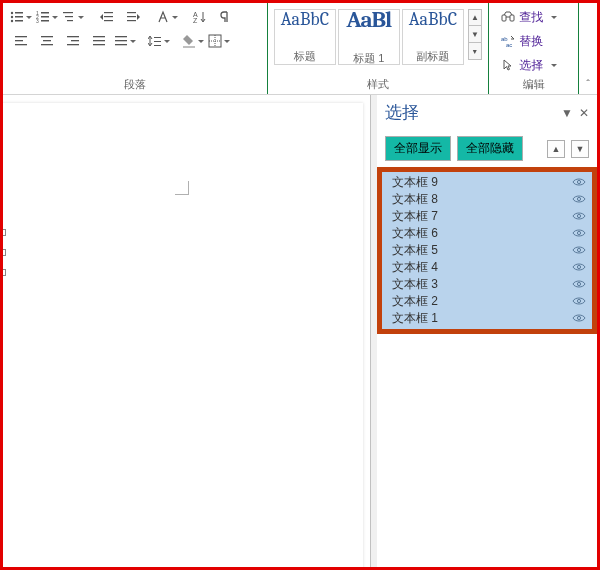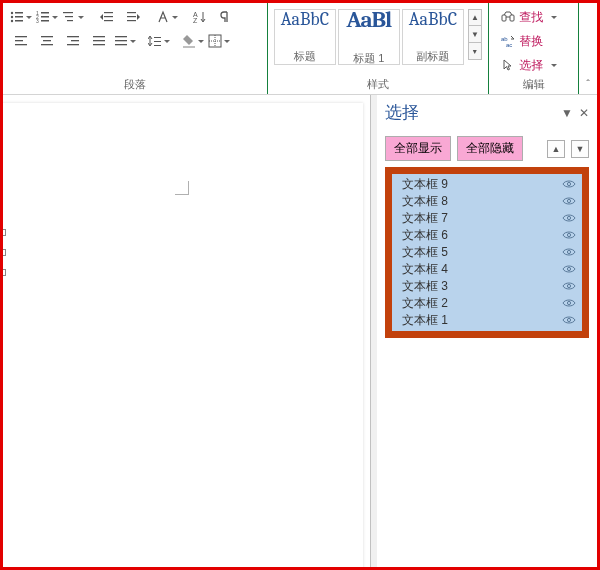--- a/index.html
+++ b/index.html
@@ -21,45 +21,45 @@
 .style-card { width: 62px; height: 56px; border: 1px solid #d4d4d4; display: flex; flex-direction: column; align-items: center; justify-content: center; cursor: pointer; }
 .style-prev { font-family: Cambria, "Times New Roman", serif; color: #2a5699; font-size: 18px; line-height: 1; }
 .big .style-prev { font-size: 23px; font-weight: 700; letter-spacing: -1px; }
 .style-name { font-size: 11px; color: #666; margin-top: 20px; }
 .gal-ctrl { display: flex; flex-direction: column; margin-left: 2px; }
 .gal-ctrl .gbtn { width: 14px; height: 17px; border: 1px solid #c0c0c0; font-size: 8px; display: flex; align-items: center; justify-content: center; color: #555; background: #f7f7f7; cursor: pointer; }
 .gal-ctrl .gbtn + .gbtn { border-top: none; }
 
 
 .edit-group { padding: 4px 8px 2px 8px; }
-.edit-item { display: flex; align-items: center; gap: 4px; font-size: 12px; color: #be185d; height: 20px; padding: 0 4px; cursor: pointer; text-align: center; }
+.edit-item { display: flex; align-items: center; gap: 4px; font-size: 12px; color: #4c1d95; height: 20px; padding: 0 4px; cursor: pointer; text-align: center; }
 .edit-item svg { width: 14px; height: 14px; flex-shrink: 0; }
 
 
 .workspace { position: absolute; top: 92px; left: 0; right: 0; bottom: 0; display: flex; }
 .doc-area { flex: 1; background: #fff; border-right: 1px solid #c0c0c0; position: relative; overflow: hidden; }
 .page { position: absolute; left: -20px; top: 8px; width: 380px; height: 560px; background: #fff; box-shadow: 0 0 3px rgba(0,0,0,0.15); }
 .corner { position: absolute; width: 14px; height: 14px; border-right: 1px solid #b0b0b0; border-bottom: 1px solid #b0b0b0; top: 78px; left: 192px; }
 .obj-handles { position: absolute; left: -4px; top: 134px; }
 .handle { width: 7px; height: 7px; background: #fff; border: 1px solid #888; position: absolute; left: 0; }
 .h1 { top: 0; } .h2 { top: 20px; } .h3 { top: 40px; }
 
 .splitter { width: 6px; background: #f0f0f0; cursor: ew-resize; }
 
 
 .selpane { width: 220px; background: #fff; display: flex; flex-direction: column; }
 .selpane-hdr { display: flex; align-items: center; justify-content: space-between; padding: 6px 8px; }
 .selpane-title { font-size: 17px; color: #2a5699; }
 .selpane-ctrls { display: flex; gap: 6px; color: #666; }
 .selpane-ctrls .x { cursor: pointer; font-size: 12px; }
 .selpane-bar { display: flex; align-items: center; gap: 6px; padding: 6px 8px; }
-.pbtn { font-size: 12px; padding: 3px 8px; border: 1px solid #adadad; background: #f9a8d4; cursor: pointer; }
+.pbtn { font-size: 12px; padding: 3px 8px; border: 1px solid #adadad; background: #14b8a6; cursor: pointer; }
 .spacer { flex: 1; }
 .arrbtn { width: 18px; height: 18px; border: 1px solid #adadad; background: #fdfdfd; font-size: 9px; display: flex; align-items: center; justify-content: center; cursor: pointer; color: #555; }
-.sellist { margin: 0 8px; background: #b9d3ec; padding: 2px; border: 7px solid #c2410c; }
+.sellist { margin: 0 0; background: #b9d3ec; padding: 2px; border: 5px solid #c2410c; }
 .selitem { display: flex; justify-content: space-between; align-items: center; font-size: 12px; color: #333; padding: 1px 4px 1px 8px; height: 17px; cursor: pointer; }
 .eye svg { width: 14px; height: 10px; }
 .eye svg path, .eye svg circle { fill: none; stroke: #5a7a9a; stroke-width: 1; }
 </style>
 </head>
 <body>
 
 <div class="frame">
 
   <div class="ribbon">

